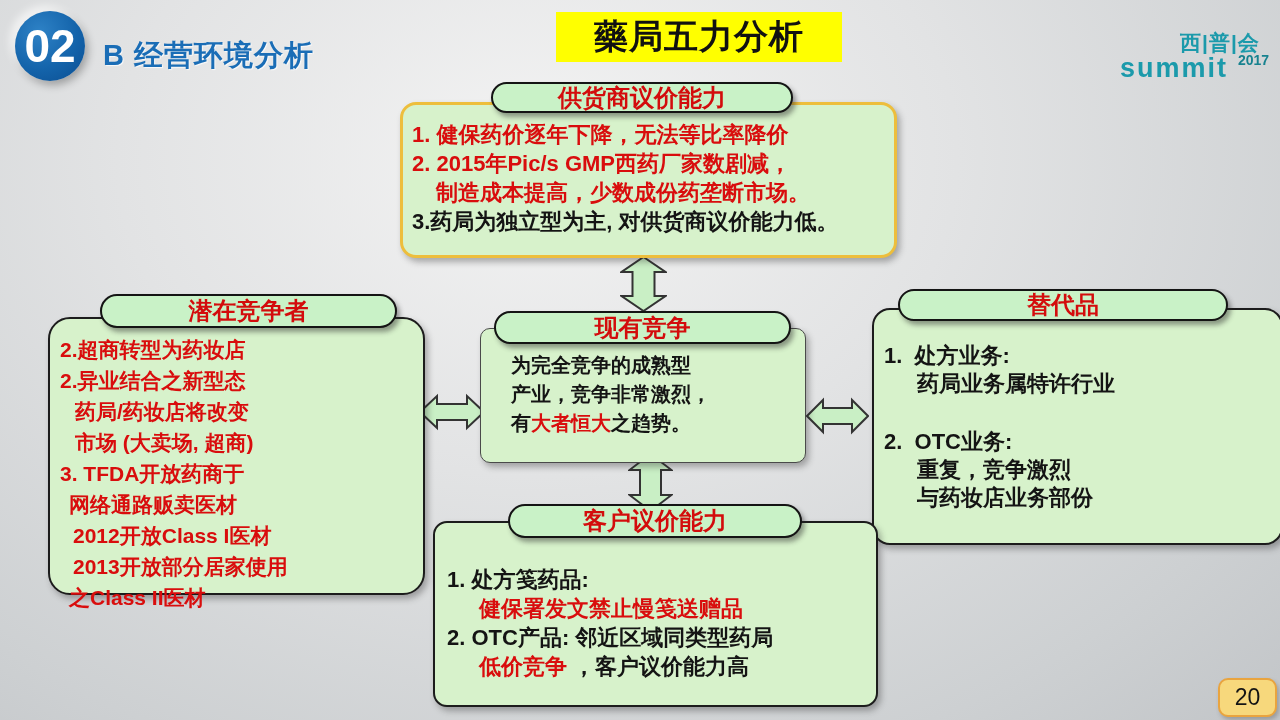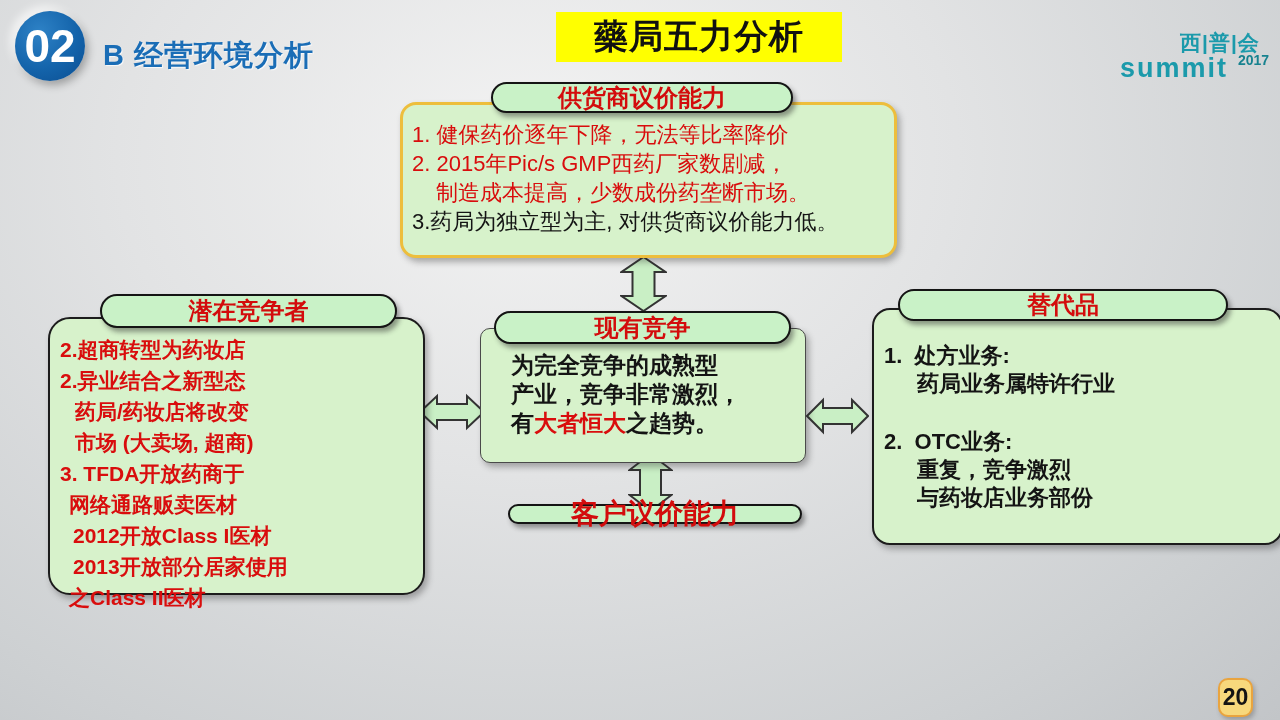--- a/index.html
+++ b/index.html
@@ -78,21 +78,21 @@
   }
   .ln { white-space: pre; }
   .c-red { color: #d90d0d; }
   .c-black { color: #141414; }
 
   
   .supplier-body {
     left: 400px; top: 102px; width: 497px; height: 156px;
     border: 3px solid #edbe3c; border-radius: 16px;
     padding: 15px 16px 0 9px;
-    font-size: 22px; font-weight: 400; line-height: 29px;
+    font-size: 22px; font-weight: 700; line-height: 29px;
   }
   .supplier-pill { left: 491px; top: 82px; width: 302px; height: 31px; font-size: 24px; }
   .ind-sup { padding-left: 24px; }
 
   
   .potential-body {
     left: 48px; top: 317px; width: 377px; height: 278px;
     border-radius: 22px;
     padding: 15px 0 0 10px;
     font-size: 21px; font-weight: 800; line-height: 31px;
@@ -100,21 +100,21 @@
   .potential-pill { left: 100px; top: 294px; width: 297px; height: 34px; font-size: 24px; }
   .ind-a { padding-left: 15px; }
   .ind-b { padding-left: 9px; }
   .ind-c { padding-left: 13px; }
 
   
   .existing-body {
     left: 480px; top: 328px; width: 326px; height: 135px;
     border: 1.5px solid #4a4a4a; border-radius: 10px;
     padding: 22px 0 0 30px;
-    font-size: 23px; font-weight: 800; line-height: 29px;
+    font-size: 20px; font-weight: 800; line-height: 29px;
   }
   .existing-pill { left: 494px; top: 311px; width: 297px; height: 33px; font-size: 24px; }
 
   
   .substitutes-body {
     left: 872px; top: 308px; width: 411px; height: 237px;
     border-radius: 18px;
     padding: 32px 0 0 10px;
     font-size: 22px; font-weight: 800; line-height: 28px;
   }
@@ -122,40 +122,40 @@
   .ind-r { padding-left: 33px; }
   .gap-top { margin-top: 30px; }
 
   
   .customer-body {
     left: 433px; top: 521px; width: 445px; height: 186px;
     border-radius: 14px;
     padding: 42px 0 0 12px;
     font-size: 22px; font-weight: 800; line-height: 29px;
   }
-  .customer-pill { left: 508px; top: 504px; width: 294px; height: 20px; font-size: 28px; }
+  .customer-pill { left: 508px; top: 504px; width: 294px; height: 34px; font-size: 24px; }
   .ind-cu { padding-left: 32px; }
 
   
   .arrow { position: absolute; z-index: 1; }
   .arrow svg { display: block; }
   .arrow-top { left: 620px; top: 256px; }
   .arrow-bottom { left: 628px; top: 453px; }
   .arrow-left { left: 419px; top: 393px; }
   .arrow-right { left: 806px; top: 396px; }
 
   
   .page-badge {
     position: absolute; left: 1218px; top: 678px;
-    width: 35px; height: 39px;
+    width: 59px; height: 39px;
     background: #f7d87c;
     border: 2.5px solid #e9a43f;
     border-radius: 10px;
     display: flex; align-items: center; justify-content: center;
-    font-size: 23px; font-weight: 700; color: #141414;
+    font-size: 23px; font-weight: 400; color: #141414;
     box-shadow: 2px 3px 4px rgba(60,60,60,0.3);
   }
 </style>
 </head>
 <body>
 
 <div class="stage">
 
   <div class="badge-circle">
     <span>02</span>
@@ -220,17 +220,23 @@
 
   <div class="body-box substitutes-body">
     <div class="ln"><span class="c-black">1.  处方业务:</span></div>
     <div class="ln ind-r"><span class="c-black">药局业务属特许行业</span></div>
     <div class="ln gap-top"><span class="c-black">2.  OTC业务:</span></div>
     <div class="ln ind-r"><span class="c-black">重复，竞争激烈</span></div>
     <div class="ln ind-r"><span class="c-black">与药妆店业务部份</span></div>
   </div>
   <div class="pill substitutes-pill">替代品</div>
 
+  <div class="body-box customer-body">
+    <div class="ln"><span class="c-black">1. 处方笺药品:</span></div>
+    <div class="ln ind-cu"><span class="c-red">健保署发文禁止慢笺送赠品</span></div>
+    <div class="ln"><span class="c-black">2. OTC产品: 邻近区域同类型药局</span></div>
+    <div class="ln ind-cu"><span class="c-red">低价竞争</span><span class="c-black"> ，客户议价能力高</span></div>
+  </div>
   <div class="pill customer-pill">客户议价能力</div>
 
   <div class="page-badge">20</div>
 
 </div>
 
 </body></html>

